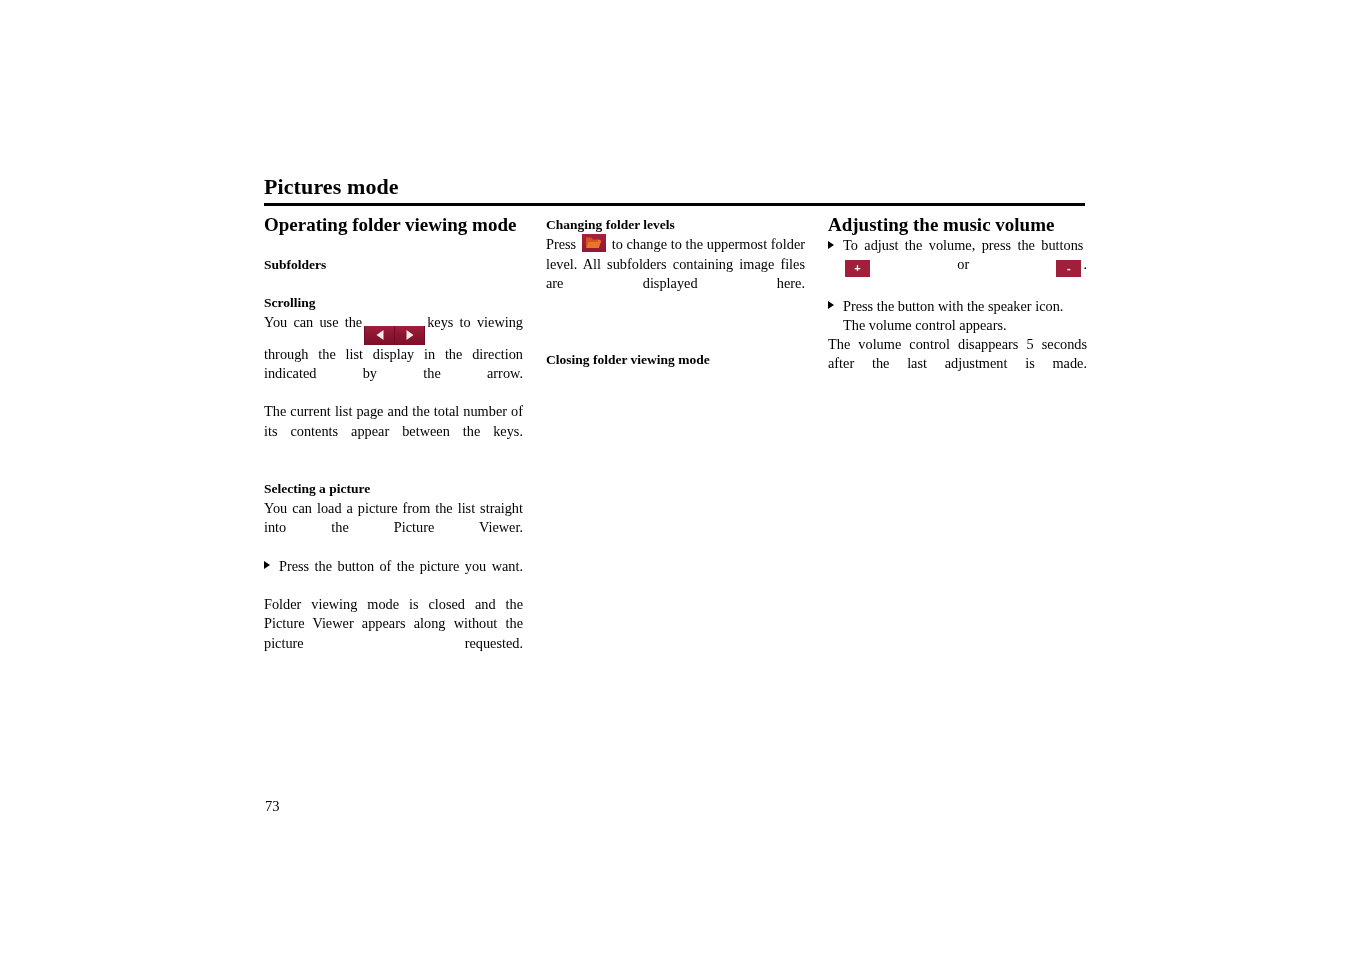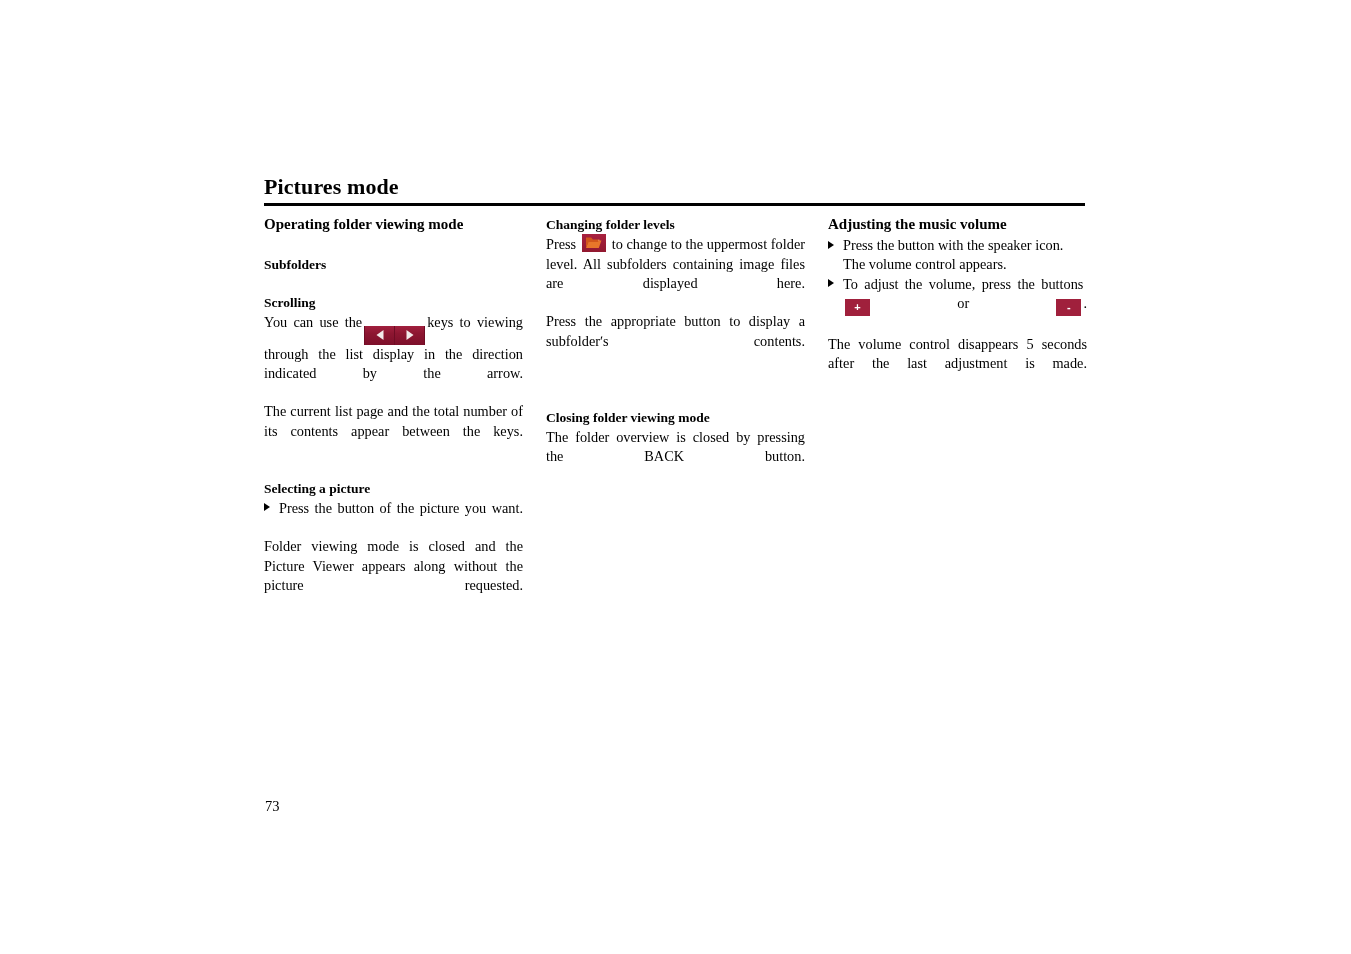--- a/index.html
+++ b/index.html
@@ -57,21 +57,21 @@
     gap: 23px;
   }
   .col {
     width: 259px;
     flex: 0 0 259px;
   }
 
   h2.sec-head {
     font-family: "Liberation Serif", "DejaVu Serif", serif;
     font-weight: bold;
-    font-size: 15px;
+    font-size: 19px;
     line-height: 19px;
     margin: 0 0 2px 0;
     padding: 0;
   }
   h3.sub-head {
     font-family: "Liberation Serif", "DejaVu Serif", serif;
     font-weight: bold;
     font-size: 13.5px;
     line-height: 19.3px;
     margin: 0;
@@ -229,46 +229,45 @@
 
       <div class="gap-md"></div>
 
       <h3 class="sub-head">Scrolling</h3>
       <p class="body"><span>You can use the</span><span class="keypair"><span class="key-arrow left"><span class="ar"></span></span><span class="key-arrow right"><span class="ar"></span></span></span><span>keys to viewing through the list display in the direction indicated by the arrow.</span></p>
       <p class="body">The current list page and the total number of its contents appear between the keys.</p>
 
       <div class="gap-md"></div>
 
       <h3 class="sub-head">Selecting a picture</h3>
+      <p class="body">You can load a picture from the list straight into the Picture Viewer.</p>
       <p class="bullet"><span class="tri"></span><span>Press the button of the picture you want.</span></p>
       <p class="body">Folder viewing mode is closed and the Picture Viewer appears along without the picture requested.</p>
     </div>
 
     <div class="col">
 
       <h3 class="sub-head">Changing folder levels</h3>
       <p class="body"><span>Press</span>&nbsp;<span class="key-folder"><svg width="18" height="14" viewBox="0 0 18 14">
               <path d="M1 12 L3.6 4.6 L16.4 4.6 L13.8 12 Z" fill="#E8762A"></path>
               <path d="M1 12 L1 1.6 L6.2 1.6 L7.9 3.6 L13.2 3.6 L13.2 6.1 L3.6 6.1 Z" fill="#D2561B"></path>
               <path d="M13.2 3.6 L13.2 5.0 L15.3 3.9 Z" fill="#F29A54"></path>
             </svg></span>&nbsp;<span>to change to the uppermost folder level. All subfolders containing image files are displayed here.</span></p>
-      <p class="body">Press the appropriate button to display a subfolderʹs contents.</p>
 
       <div class="gap-md"></div>
       <div style="height:19px"></div>
 
       <h3 class="sub-head">Closing folder viewing mode</h3>
-      <p class="body">The folder overview is closed by pressing the BACK button.</p>
     </div>
 
     <div class="col">
 
       <h2 class="sec-head">Adjusting the music volume</h2>
+      <p class="bullet"><span class="tri"></span><span>To adjust the volume, press the buttons</span>&nbsp;<span class="key-pm">+</span>&nbsp;<span>or</span>&nbsp;<span class="key-pm">-</span><span>.</span></p>
       <p class="bullet nojust"><span class="tri"></span><span>Press the button with the speaker icon. The volume control appears.</span></p>
-      <p class="bullet"><span class="tri"></span><span>To adjust the volume, press the buttons</span>&nbsp;<span class="key-pm">+</span>&nbsp;<span>or</span>&nbsp;<span class="key-pm">-</span><span>.</span></p>
       <p class="body">The volume control disappears 5 seconds after the last adjustment is made.</p>
     </div>
 
   </div>
 
   <div class="page-number">73</div>
 
 </div>
 
 </body></html>

